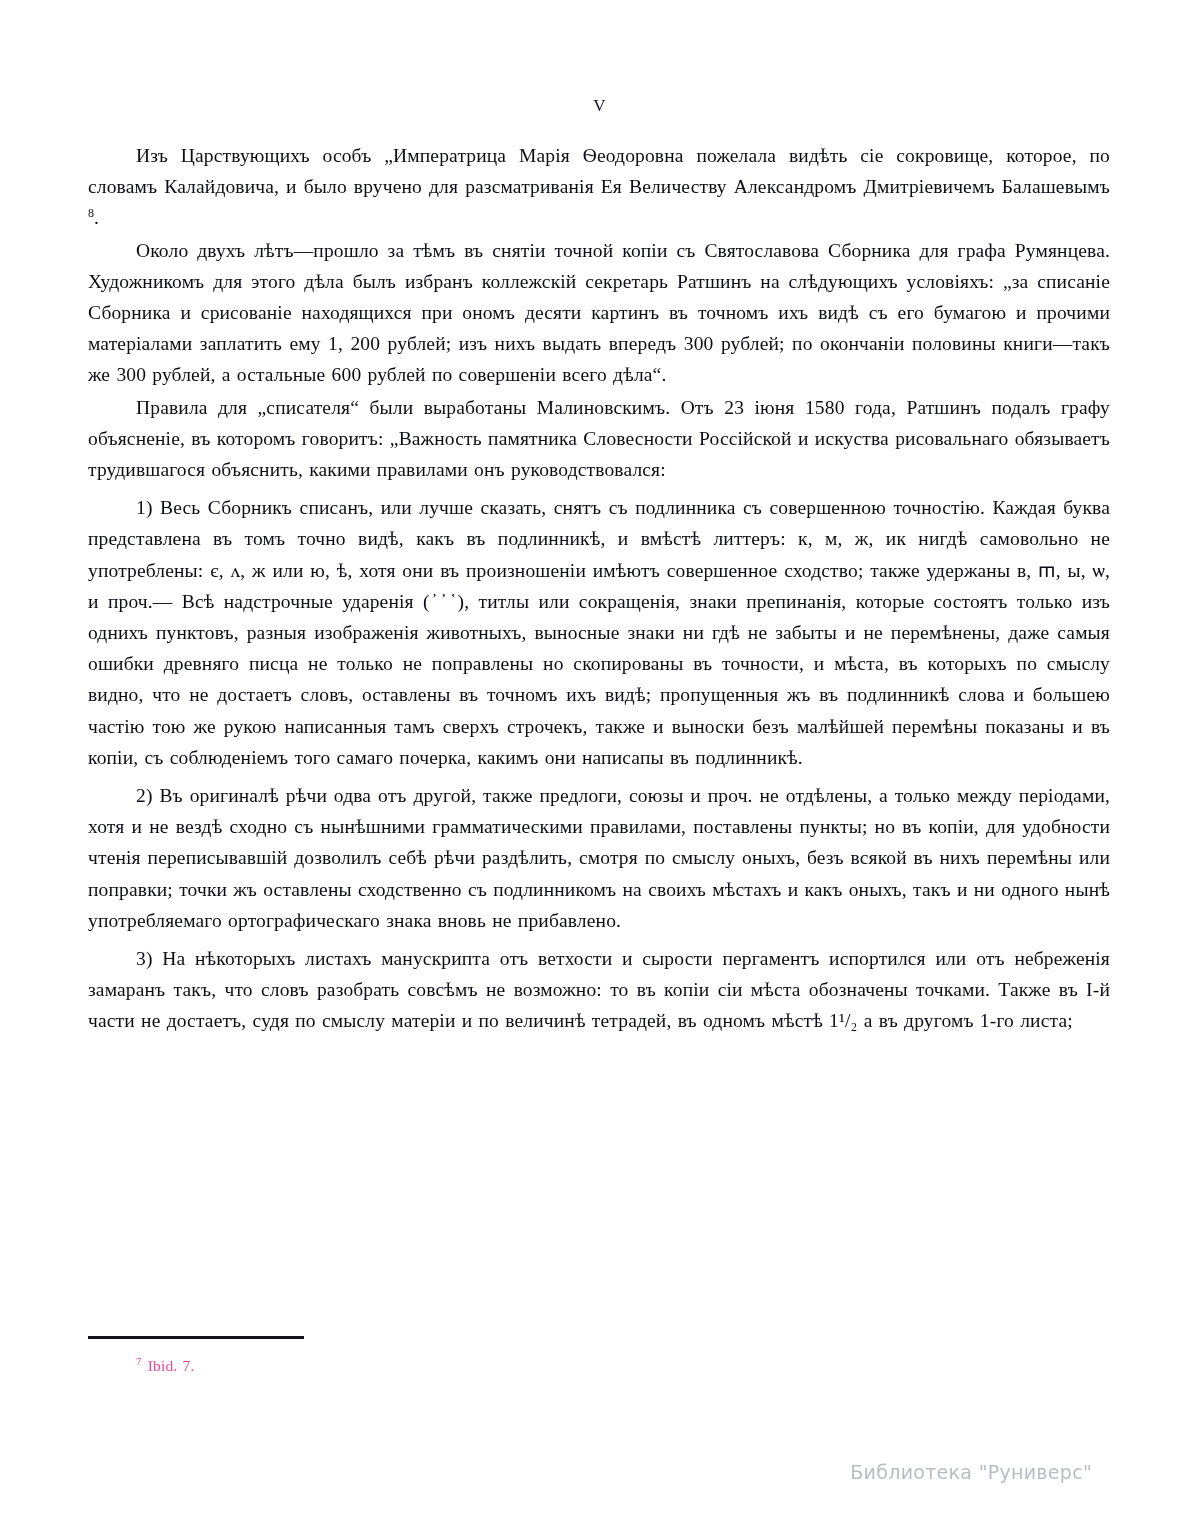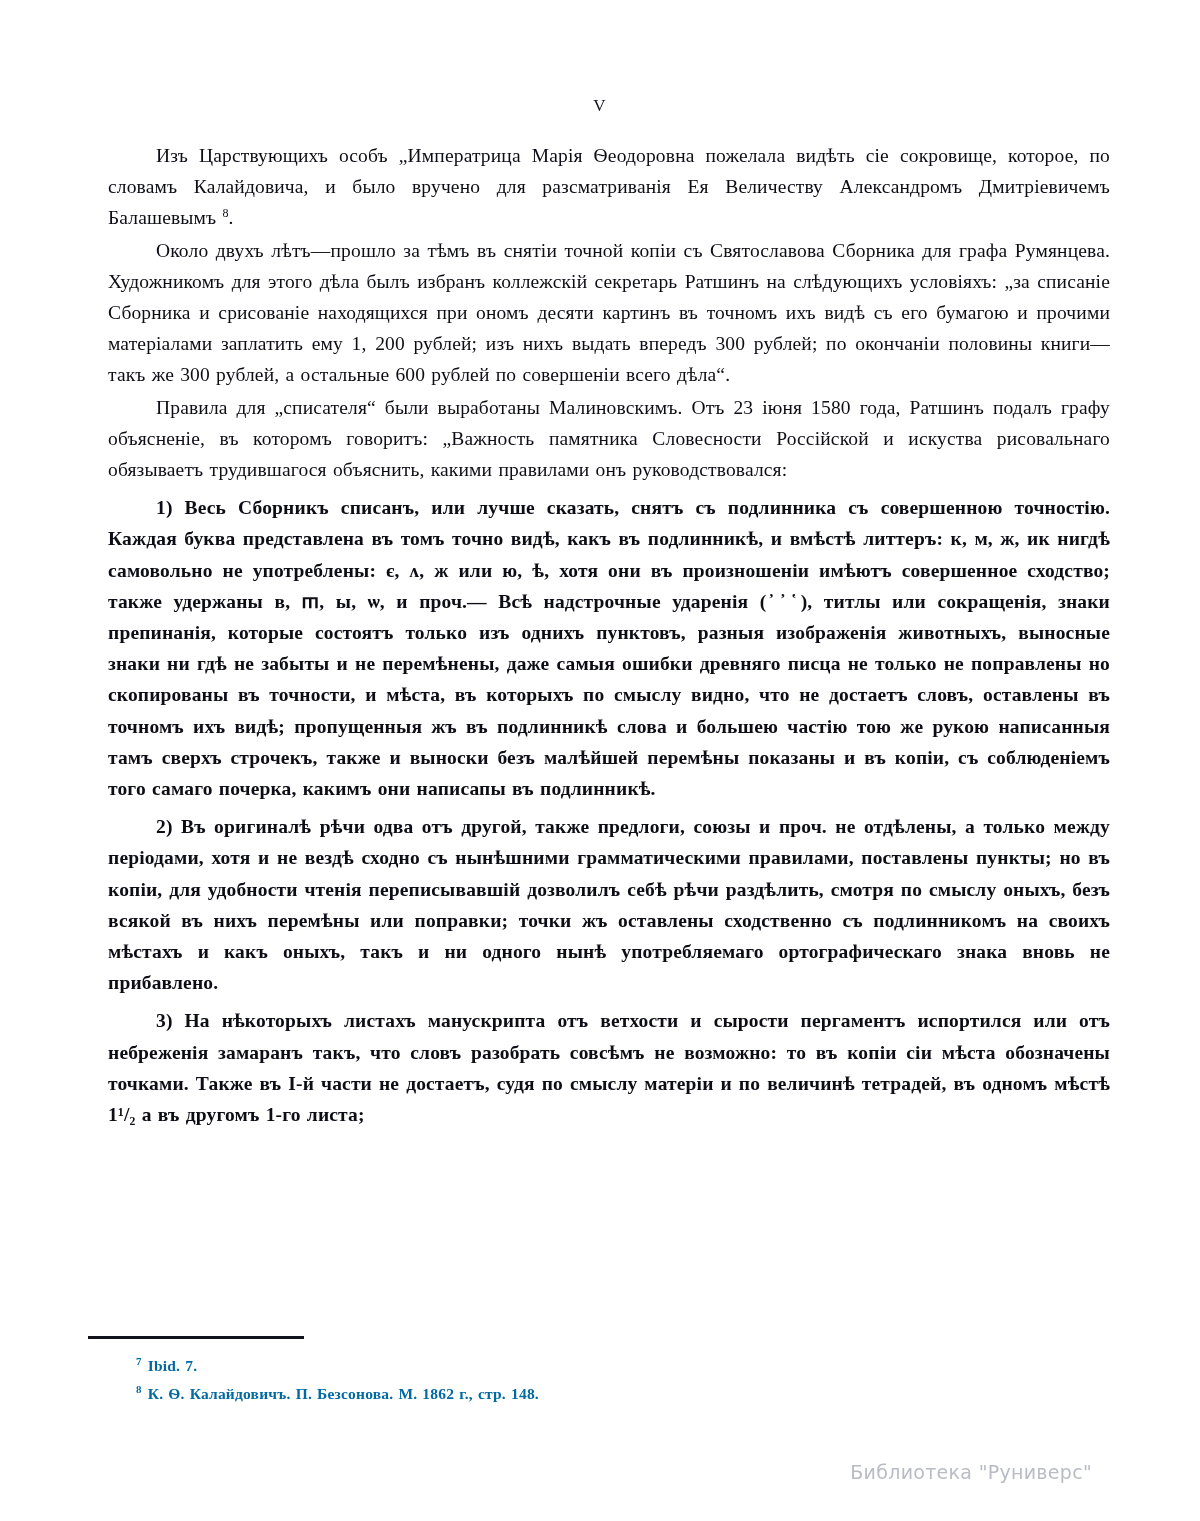--- a/index.html
+++ b/index.html
@@ -47,25 +47,23 @@
     font-size: 19.5px;
     line-height: 31.2px;
     letter-spacing: 0.15px;
     word-spacing: 1.2px;
     color: #0d0d16;
     text-indent: 0;
     font-family: "Liberation Serif", "DejaVu Serif", serif;
   }
   p.para.indent {
     text-indent: 48px;
-    margin-left: 20px;
   }
   p.para.gap {
     margin-top: 7px;
-    font-weight: bold;
   }
   sup.fnref {
     font-size: 12px;
     vertical-align: super;
     line-height: 0;
     letter-spacing: 0;
   }
   .footnote-rule {
     position: absolute;
     left: 88px;
@@ -78,23 +76,22 @@
     position: absolute;
     left: 88px;
     top: 1352px;
     width: 1022px;
   }
   .footnote {
     font-size: 15.5px;
     line-height: 28px;
     letter-spacing: 0.2px;
     word-spacing: 1px;
-    color: #0369a1;
+    color: #ec4899;
     padding-left: 48px;
-    font-weight: bold;
   }
   .footnote .mark {
     font-size: 11px;
     vertical-align: super;
     line-height: 0;
     margin-right: 6px;
   }
   .watermark {
     position: absolute;
     right: 108px;
@@ -129,20 +126,17 @@
     <p class="para indent gap">3) На нѣкоторыхъ листахъ манускрипта отъ ветхости и сырости пергаментъ испортился или отъ небреженія замаранъ такъ, что словъ разобрать совсѣмъ не возможно: то въ копіи сіи мѣста обозначены точками. Также въ I-й части не достаетъ, судя по смыслу матеріи и по величинѣ тетрадей, въ одномъ мѣстѣ 1¹/₂ а въ другомъ 1-го листа;</p>
 
   </div>
 
   <div class="footnote-rule"></div>
 
   <div class="footnotes">
     <div class="footnote">
       <span class="mark">7</span><span>Ibid. 7.</span>
     </div>
-    <div class="footnote">
-      <span class="mark">8</span><span>К. Ѳ. Калайдовичъ. П. Безсонова. М. 1862 г., стр. 148.</span>
-    </div>
   </div>
 
   <div class="watermark">Библиотека "Руниверс"</div>
 
 </div>
 
 </body></html>

